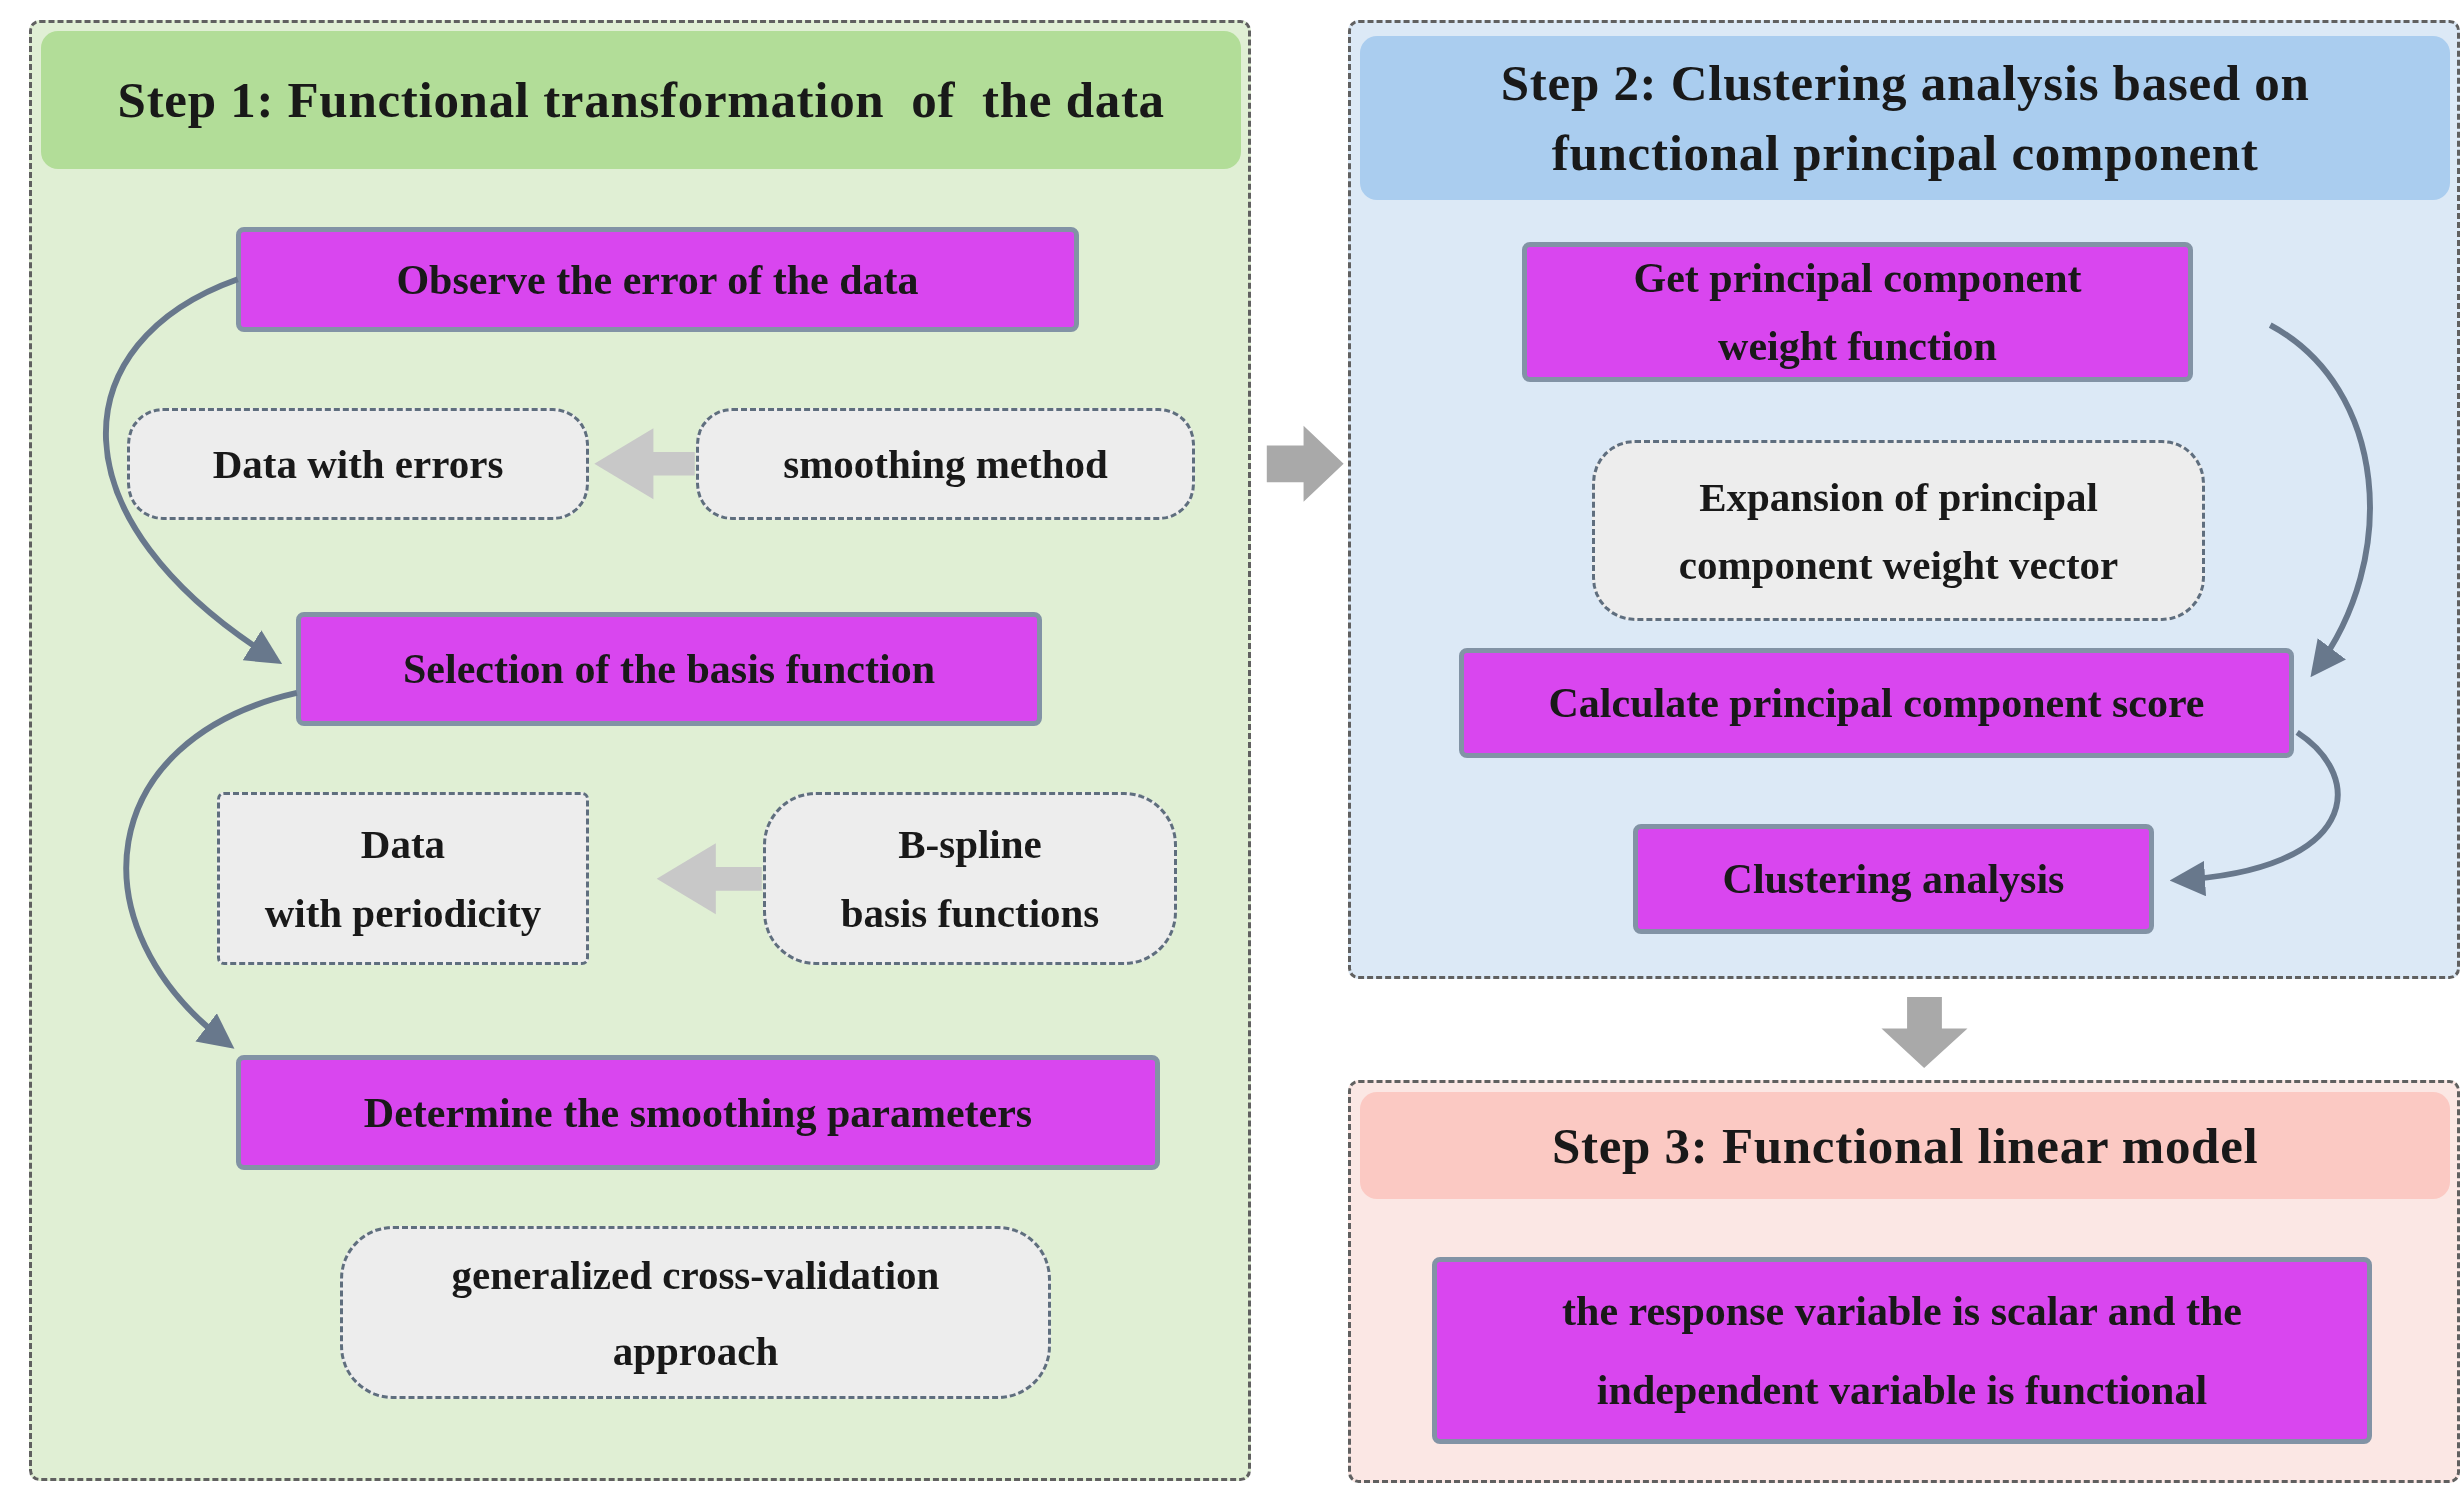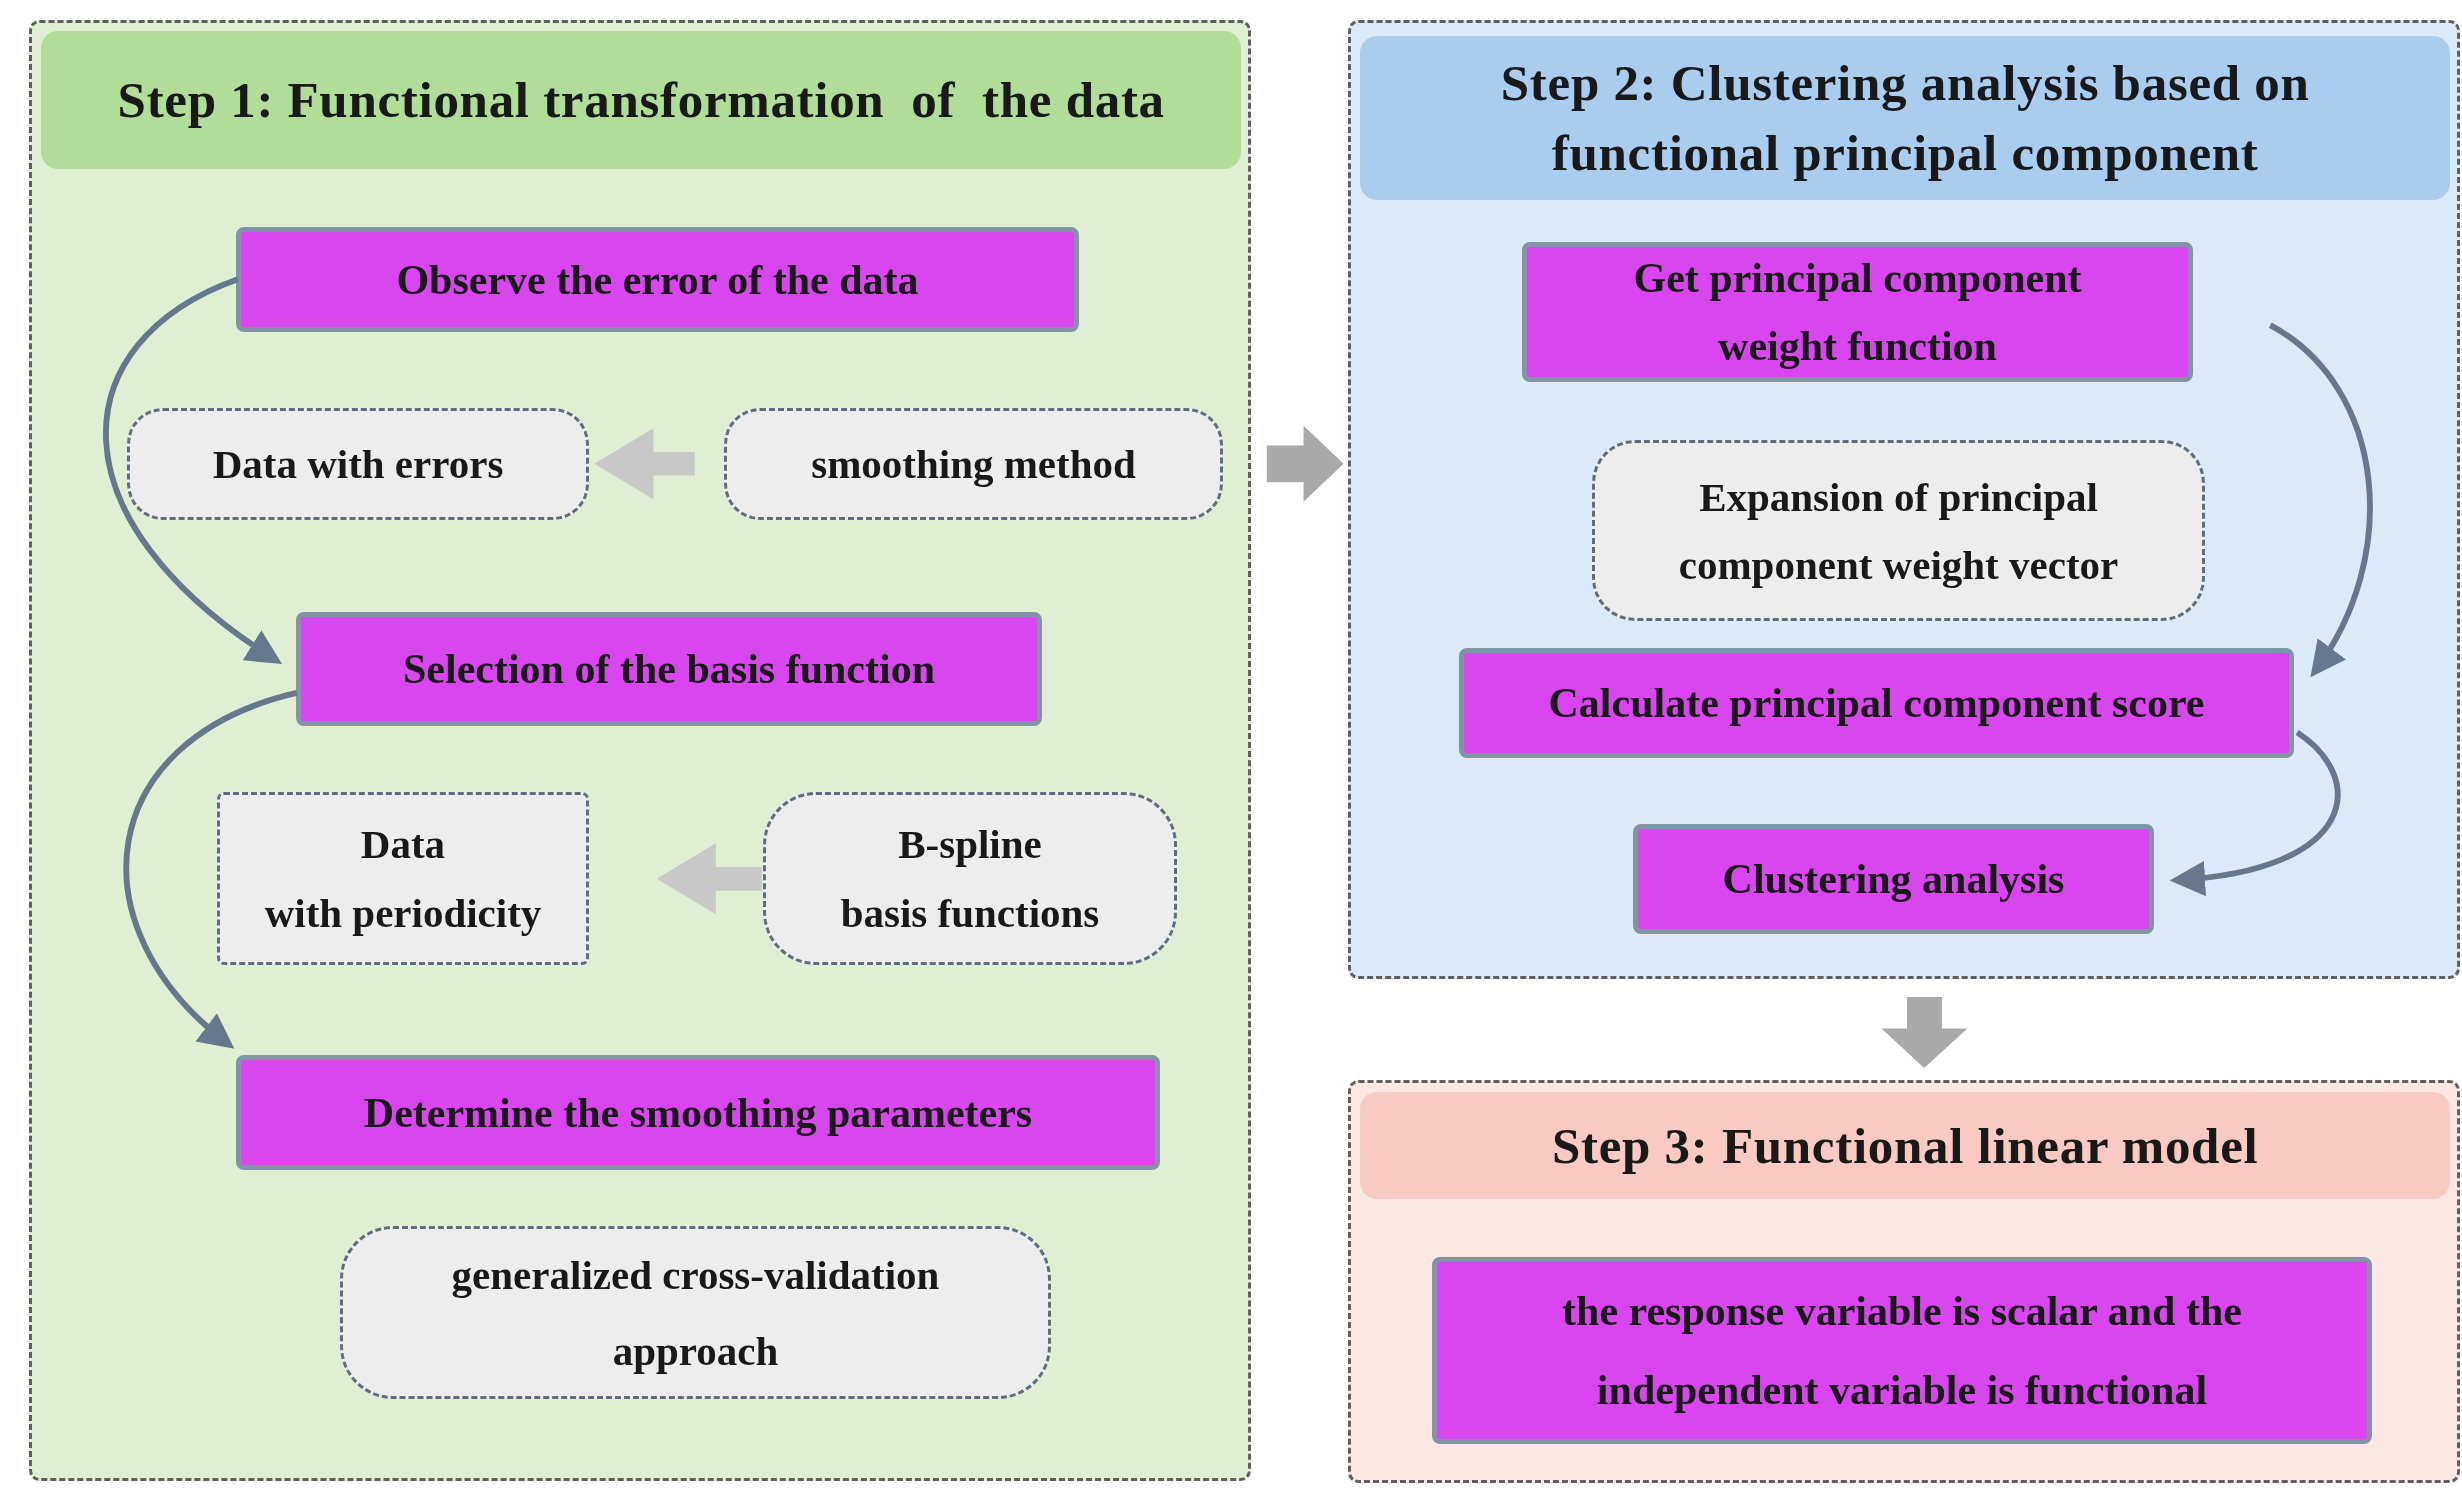--- a/index.html
+++ b/index.html
@@ -34,21 +34,21 @@
     text-align:center; font-size:42px; line-height:66px;
   }
   .dashed-box{
     position:absolute; background:var(--dashed-box-bg); border:3.3px dashed var(--dashed-box-border);
     box-sizing:border-box; display:flex; flex-direction:column; align-items:center; justify-content:center;
     text-align:center; font-size:41px; line-height:69px;
   }
   
   #box-observe   {left:236px;  top:227px;  width:843px; height:105px;}
   #box-dataerr   {left:127px;  top:408px;  width:462px;  height:112px; border-radius:36px;}
-  #box-smoothing {left:724px; top:408px;  width:499px;  height:112px; border-radius:36px;}
+  #box-smoothing {left:696px; top:408px;  width:499px;  height:112px; border-radius:36px;}
   #box-selection {left:296px;  top:612px;  width:746px; height:114px;}
   #box-period    {left:217px;  top:792px; width:372px;  height:173px; border-radius:7px;}
   #box-bspline   {left:763px; top:792px; width:414px;  height:173px; border-radius:53px;}
   #box-determine {left:236px;  top:1055px; width:924px; height:115px;}
   #box-gcv       {left:340px;  top:1226px; width:711px; height:173px; border-radius:53px; line-height:76px;}
   
   #box-getpc     {left:1522px; top:242px;  width:671px; height:140px; line-height:68px;}
   #box-expansion {left:1592px; top:440px;  width:613px;  height:181px; border-radius:43px; line-height:68px;}
   #box-calcscore {left:1459px; top:648px;  width:835px; height:110px;}
   #box-cluster   {left:1633px; top:824px; width:521px;  height:110px;}

